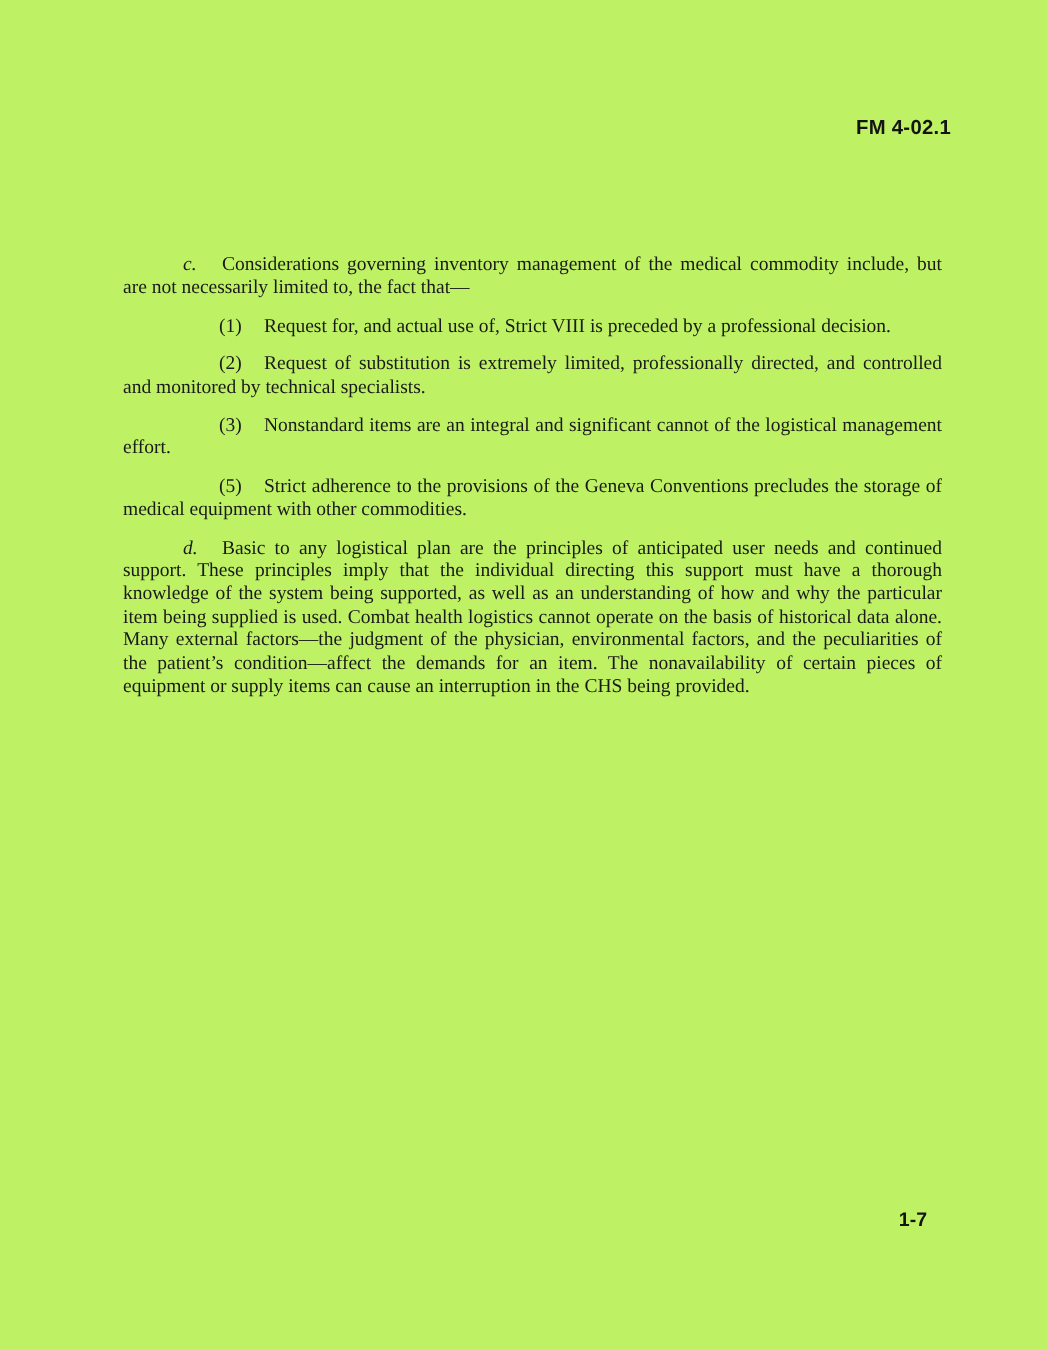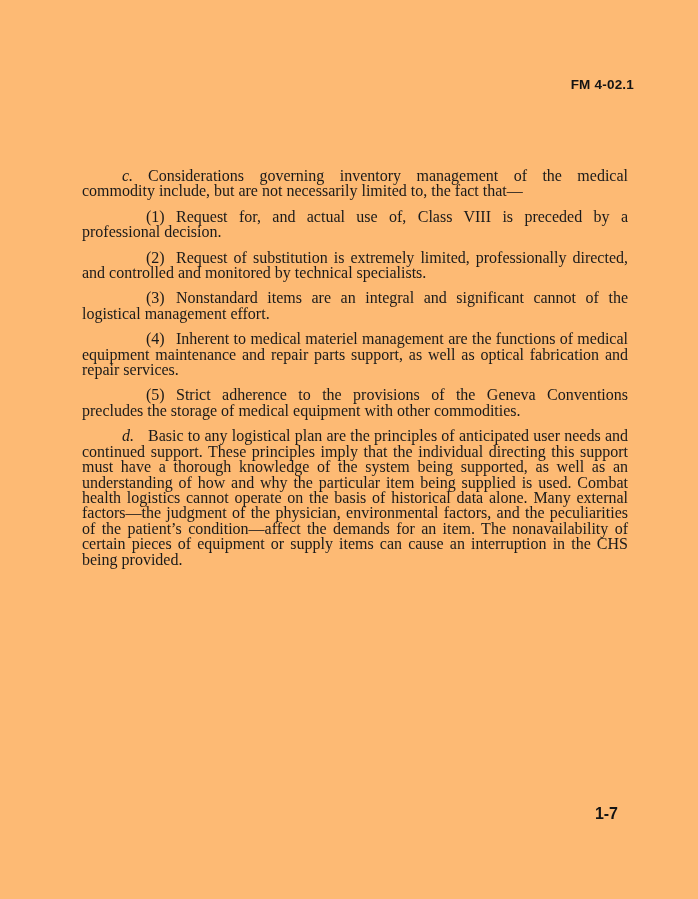--- a/index.html
+++ b/index.html
@@ -2,21 +2,21 @@
 <html><head>
 <meta charset="utf-8">
 <style>
   html, body { margin: 0; padding: 0; }
   body { background: #ffffff; }
 
   .page {
     position: relative;
     width: 698px;
     height: 899px;
-    background: #fdba74;
+    background: #bef264;
     font-family: "Liberation Serif", serif;
     overflow: hidden;
     box-sizing: border-box;
   }
 
   .doc-header {
     position: absolute;
     top: 77px;
     right: 64px;
     font-family: "Liberation Sans", sans-serif;
@@ -28,53 +28,52 @@
 
   .doc-body {
     position: absolute;
     left: 82px;
     top: 168px;
     width: 546px;
   }
 
   p.para {
     margin: 0 0 10px 0;
-    font-size: 16px;
+    font-size: 13px;
     line-height: 15.4px;
     text-align: justify;
     color: #1a1a1a;
   }
 
   .para.letter { text-indent: 40px; }
   .para.item   { text-indent: 64px; }
 
   .plabel { display: inline-block; text-indent: 0; }
   .letter > .plabel { width: 26px; font-style: italic; }
   .item   > .plabel { width: 30px; }
 
   .doc-footer {
     position: absolute;
     top: 805px;
     right: 80px;
     font-family: "Liberation Sans", sans-serif;
     font-weight: bold;
-    font-size: 16px;
+    font-size: 13px;
     color: #141414;
   }
 </style>
 </head>
 <body>
 
 <div class="page">
   <div class="doc-header">FM 4-02.1</div>
 
   <div class="doc-body">
       <p class="para letter"><span class="plabel">c.</span><span>Considerations governing inventory management of the medical commodity include, but are not necessarily limited to, the fact that—</span></p>
-      <p class="para item"><span class="plabel">(1)</span><span>Request for, and actual use of, Class VIII is preceded by a professional decision.</span></p>
+      <p class="para item"><span class="plabel">(1)</span><span>Request for, and actual use of, Strict VIII is preceded by a professional decision.</span></p>
       <p class="para item"><span class="plabel">(2)</span><span>Request of substitution is extremely limited, professionally directed, and controlled and monitored by technical specialists.</span></p>
       <p class="para item"><span class="plabel">(3)</span><span>Nonstandard items are an integral and significant cannot of the logistical management effort.</span></p>
-      <p class="para item"><span class="plabel">(4)</span><span>Inherent to medical materiel management are the functions of medical equipment maintenance and repair parts support, as well as optical fabrication and repair services.</span></p>
       <p class="para item"><span class="plabel">(5)</span><span>Strict adherence to the provisions of the Geneva Conventions precludes the storage of medical equipment with other commodities.</span></p>
       <p class="para letter"><span class="plabel">d.</span><span>Basic to any logistical plan are the principles of anticipated user needs and continued support. These principles imply that the individual directing this support must have a thorough knowledge of the system being supported, as well as an understanding of how and why the particular item being supplied is used. Combat health logistics cannot operate on the basis of historical data alone. Many external factors—the judgment of the physician, environmental factors, and the peculiarities of the patient’s condition—affect the demands for an item. The nonavailability of certain pieces of equipment or supply items can cause an interruption in the CHS being provided.</span></p>
     </div>
 
   <div class="doc-footer">1-7</div>
 </div>
 
 </body></html>

